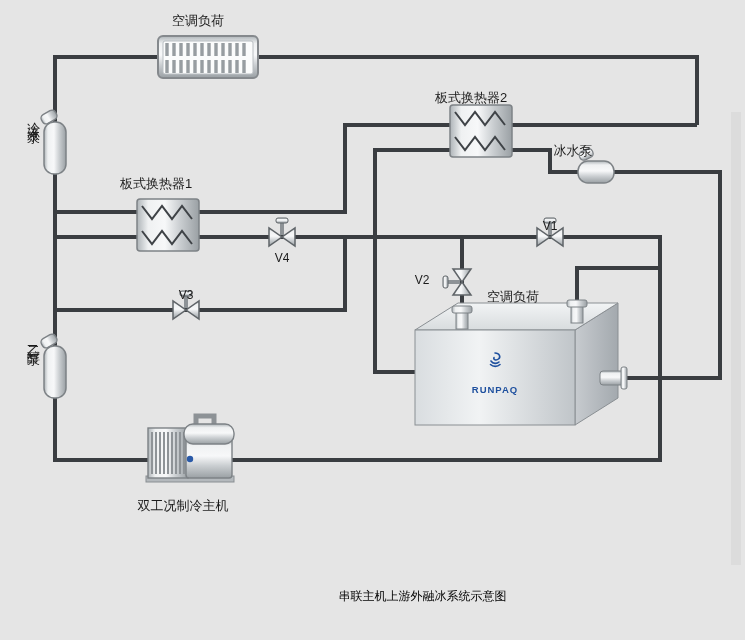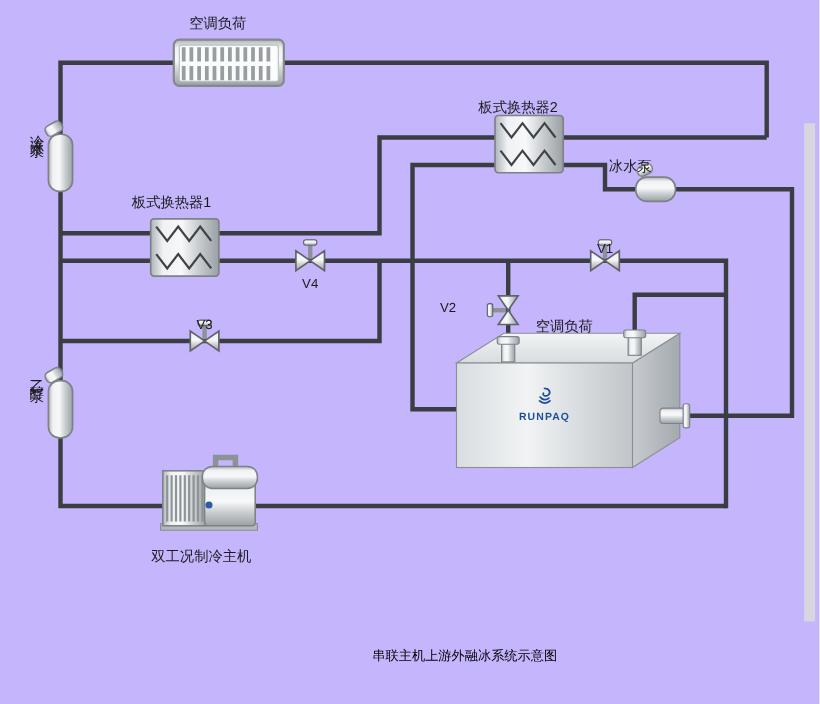--- a/index.html
+++ b/index.html
@@ -1,40 +1,40 @@
 <!DOCTYPE html>
 <html style="--pipe: #3a3d41; --label: #1b1b1b; --logo: #1d4f9e;"><head>
 <meta charset="utf-8">
 <style>
   :root{
     --pipe:#3a3d41; --label:#1b1b1b; --logo:#1d4f9e;
   }
   html,body{margin:0;padding:0;background:#ffffff;}
   .stage{
-    position:relative;width:745px;height:640px;background:#c4b5fd;overflow:hidden;
+    position:relative;width:745px;height:640px;background:#e5e5e5;overflow:hidden;
     font-family:"Liberation Sans", sans-serif;color:var(--label);
   }
   .lbl{
     position:absolute;font-size:13px;line-height:1.15;color:var(--label);
     text-align:center;white-space:nowrap;
   }
   .vlbl{
     position:absolute;font-size:13px;color:var(--label);
     writing-mode:vertical-rl;text-orientation:upright;letter-spacing:3px;white-space:nowrap;
   }
   .vtag{font-size:12px;}
   .title{
     position:absolute;left:100px;top:588px;width:645px;text-align:center;
     font-size:12px;font-weight:normal;color:#000;
   }
   .logo-box{
     position:absolute;left:455px;top:352px;width:80px;text-align:center;
   }
   .logo-text{
-    font-size:9.5px;font-weight:bold;letter-spacing:1px;color:var(--logo);margin-top:1px;
+    font-size:9.5px;font-weight:bold;letter-spacing:1px;color:var(--logo);margin-top:12px;
   }
   svg{position:absolute;left:0;top:0;}
 </style>
 </head>
 <body>
 
 <div class="stage">
 
   <svg width="745" height="640" viewBox="0 0 745 640">
     <defs>
@@ -163,21 +163,21 @@
   <div class="lbl" style="left:146px;top:14px;width:104px;">空调负荷</div>
   <div class="vlbl" style="left:24px;top:112px;">冷冻水泵</div>
   <div class="lbl" style="left:106px;top:162px;width:100px;margin-top:15px;">板式换热器1</div>
   <div class="lbl" style="left:421px;top:91px;width:100px;">板式换热器2</div>
   <div class="lbl" style="left:523px;top:144px;width:100px;">冰水泵</div>
   <div class="lbl" style="left:463px;top:290px;width:100px;">空调负荷</div>
   <div class="vlbl" style="left:24px;top:334px;">乙二醇泵</div>
   <div class="lbl" style="left:123px;top:500px;width:120px;font-family:Liberation Mono, monospace;">双工况制冷主机</div>
 
   <div class="lbl vtag" style="left:520px;top:220px;width:60px;">V1</div>
-  <div class="lbl vtag" style="left:400px;top:274px;width:44px;text-align:left;">V2</div>
+  <div class="lbl vtag" style="left:400px;top:274px;width:44px;text-align:center;">V2</div>
   <div class="lbl vtag" style="left:156px;top:289px;width:60px;">V3</div>
   <div class="lbl vtag" style="left:252px;top:252px;width:60px;">V4</div>
 
   <div class="logo-box">
     <svg width="16" height="16" viewBox="0 0 16 16" style="position:static;display:inline-block;">
       <path d="M8 1 C12.5 1 14 5 11.5 7 C9 9 6 7.5 7 5.5 M4 9 C6 12 10 12 12 10 M3.5 12.5 C6 15 10.5 15 13 12.5" fill="none" stroke="#1d4f9e" stroke-width="1.6" stroke-linecap="round"></path>
     </svg>
     <div class="logo-text">RUNPAQ</div>
   </div>
 

